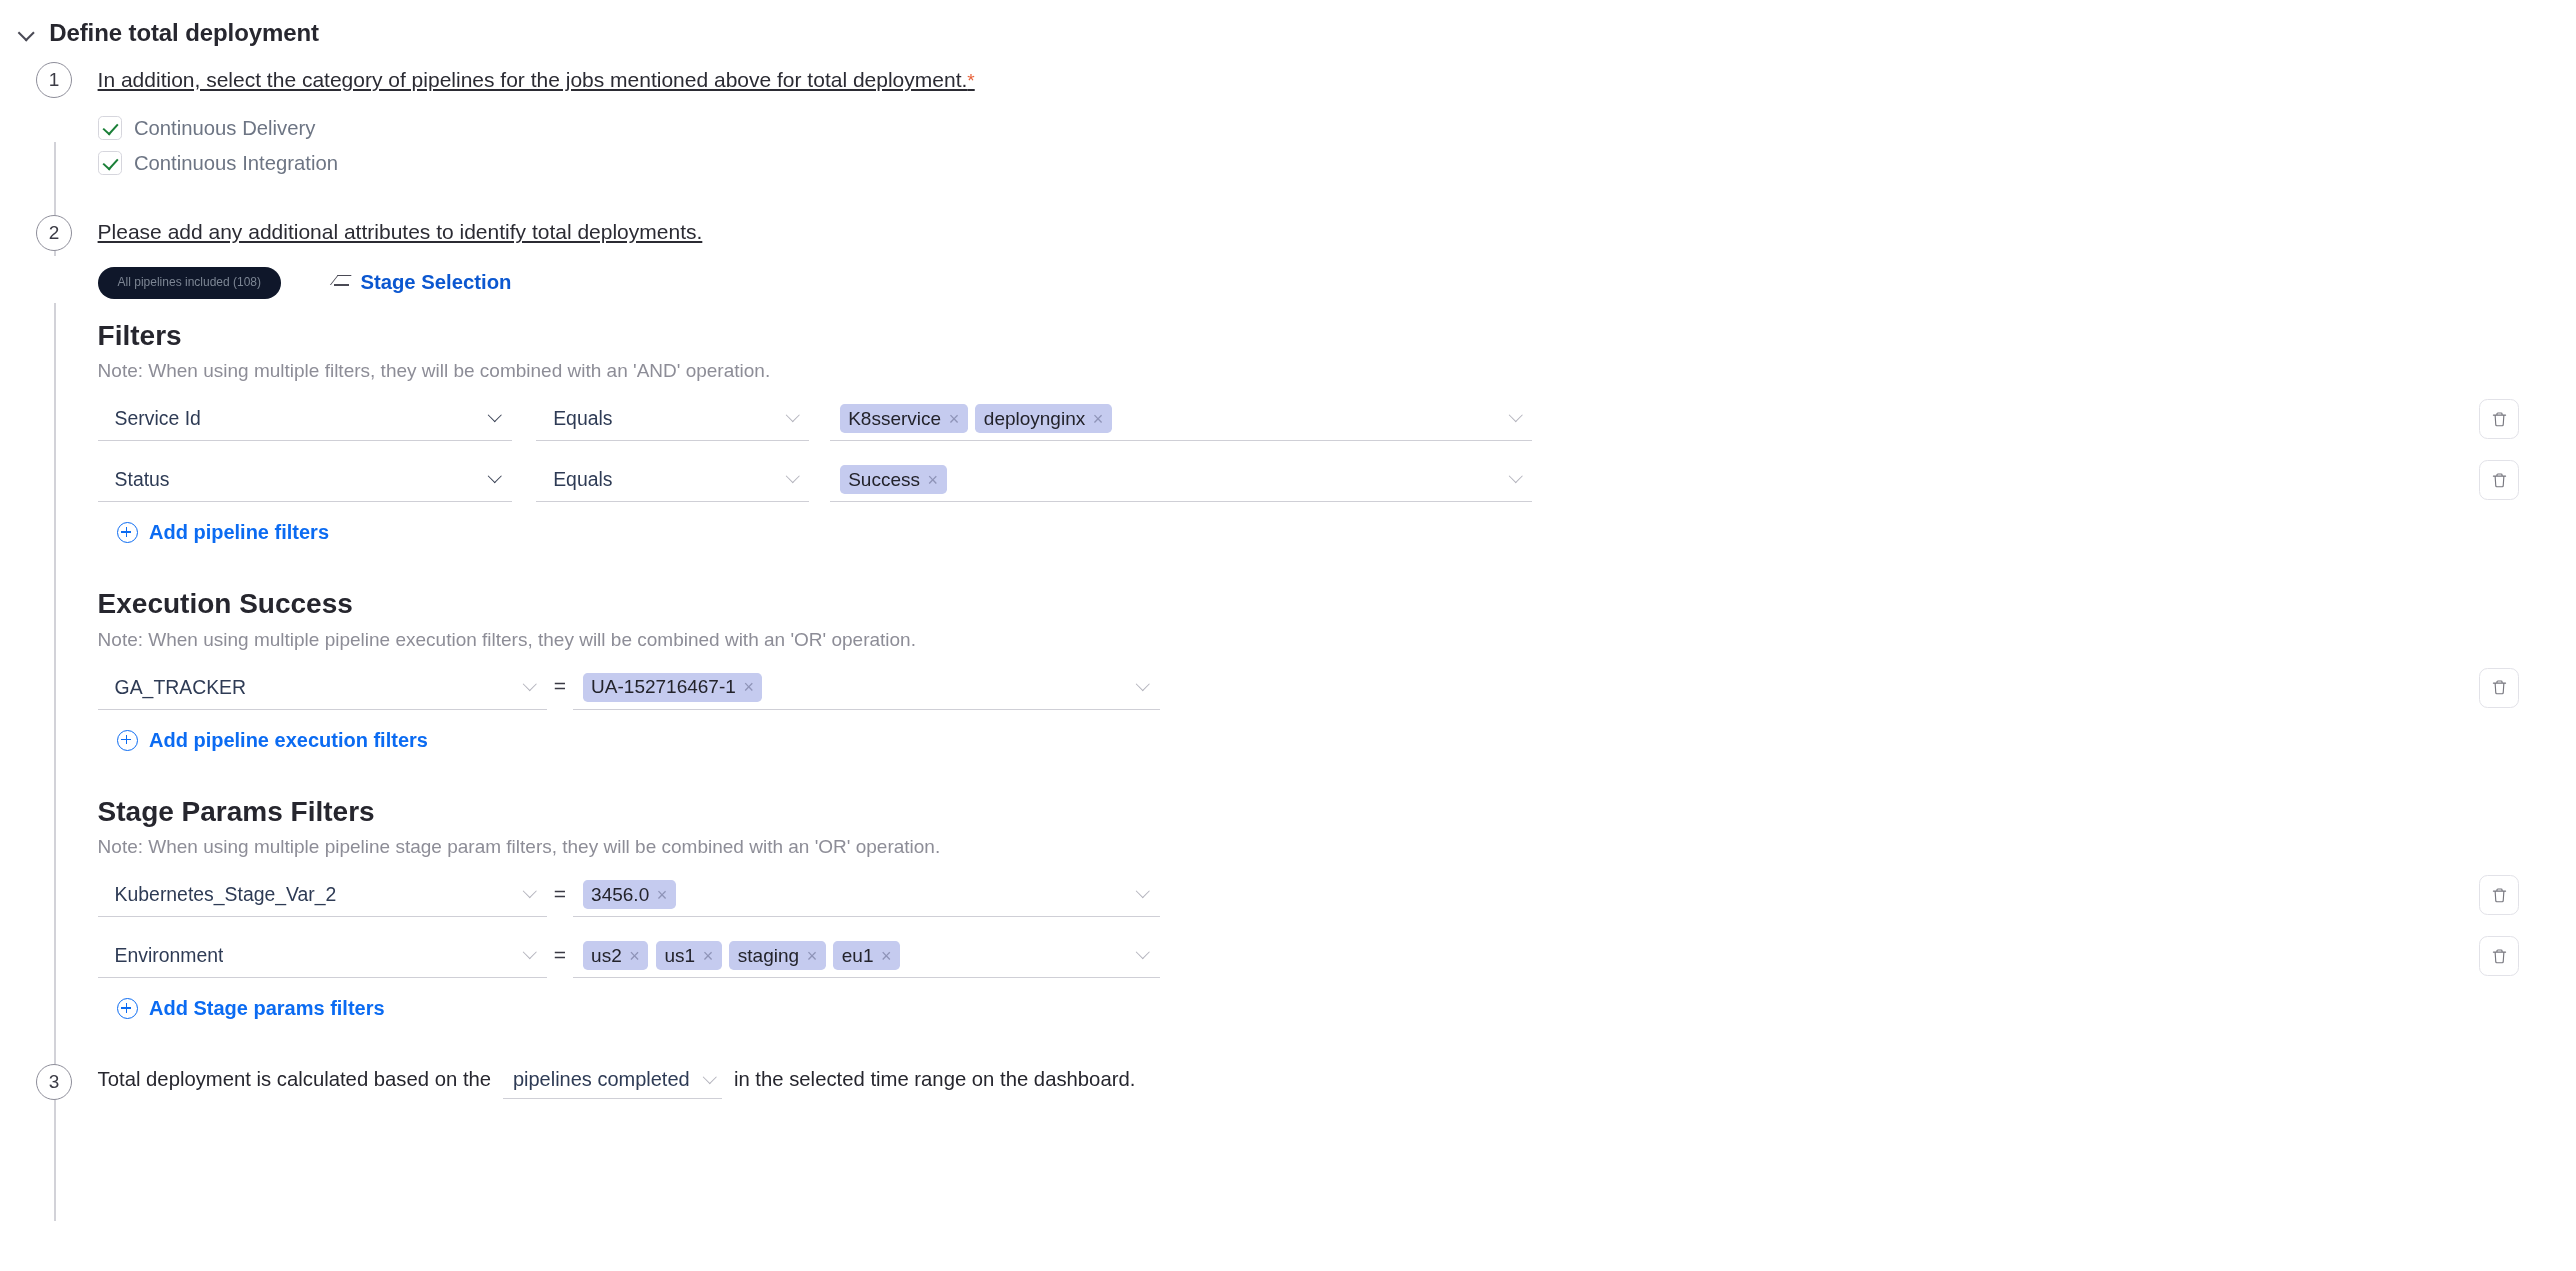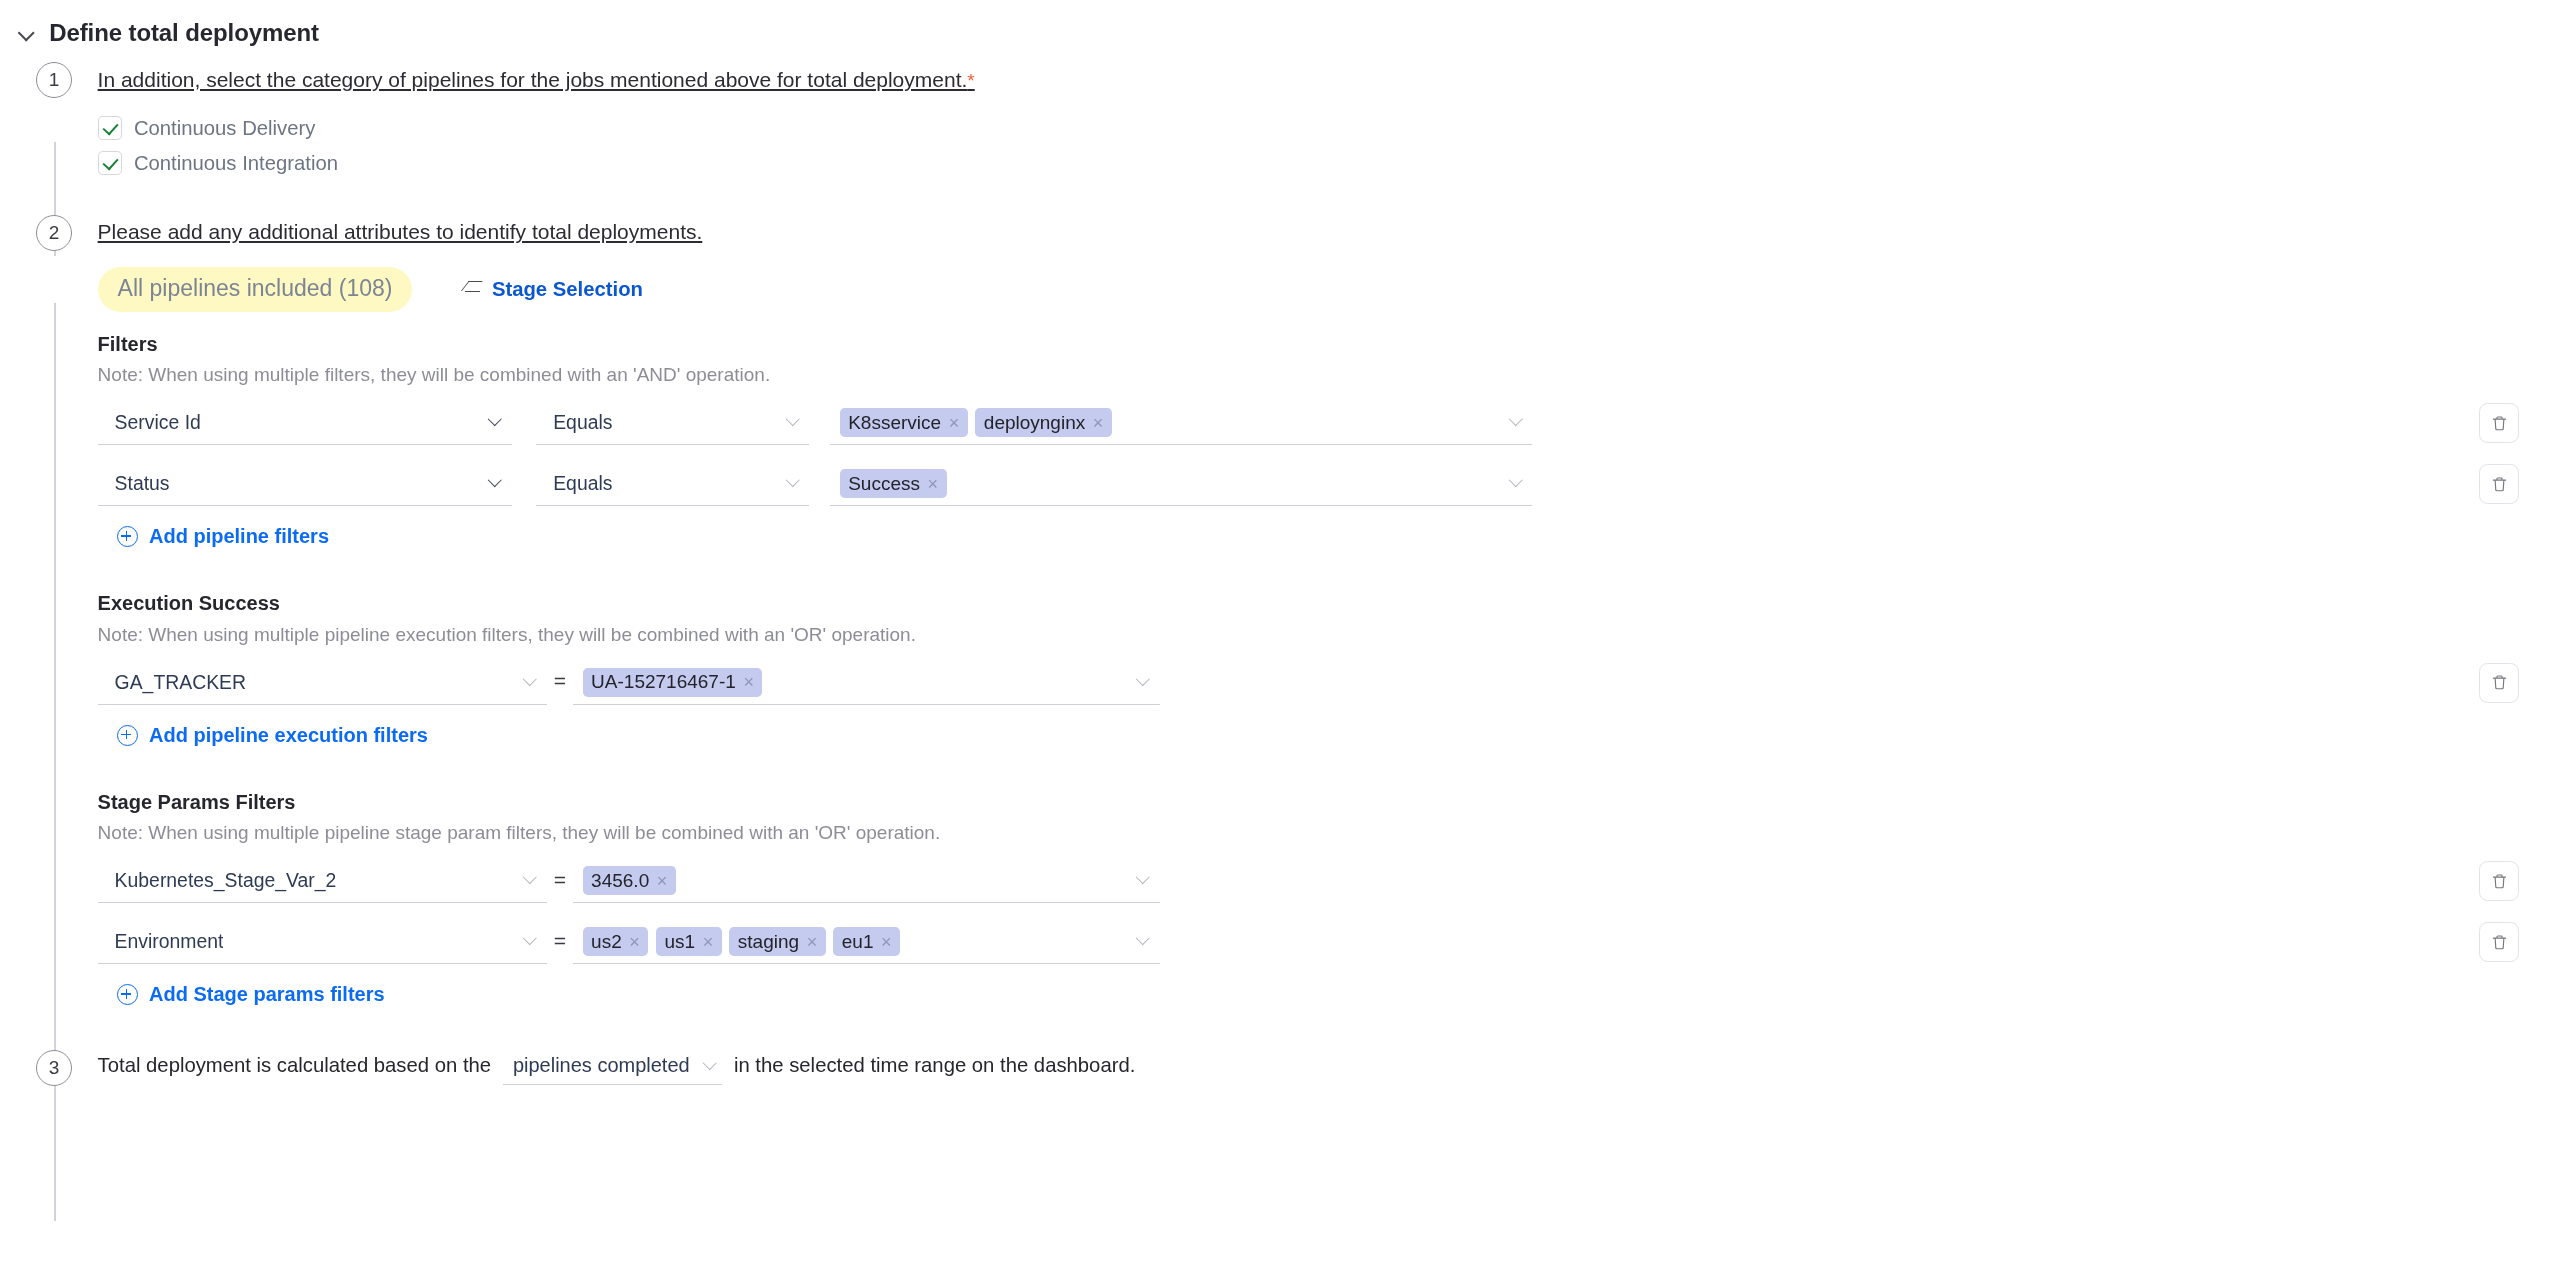--- a/index.html
+++ b/index.html
@@ -121,23 +121,23 @@
 
   
   .pill-row {
     display: flex;
     align-items: center;
     gap: 51px;
     margin-top: 21px;
     margin-bottom: 21px;
   }
   .pill {
-    background: #fef9c3;
+    background: #0f172a;
     color: #7c8593;
-    font-size: 23px;
+    font-size: 12px;
     border-radius: 945px;
     padding: 8.5px 20px 9.5px 20px;
     white-space: nowrap;
   }
   .edit-link {
     display: flex;
     align-items: center;
     gap: 10.4px;
     color: #0b57d0;
     font-size: 20.3px;
@@ -163,21 +163,21 @@
     left: 1.9px; top: 0.9px;
     width: 13.2px; height: 8.5px;
     border-left: 1.7px solid #4a4a55;
     border-top: 1.7px solid #4a4a55;
     transform: skewX(-38deg);
   }
 
   
   .group { margin-top: 3.8px; }
   .group-title {
-    font-size: 20px;
+    font-size: 28px;
     font-weight: bold;
     color: #26262e;
     margin-bottom: 8.5px;
   }
   .group-note {
     font-size: 19px;
     color: #8d8d97;
     margin-bottom: 15px;
   }
 

